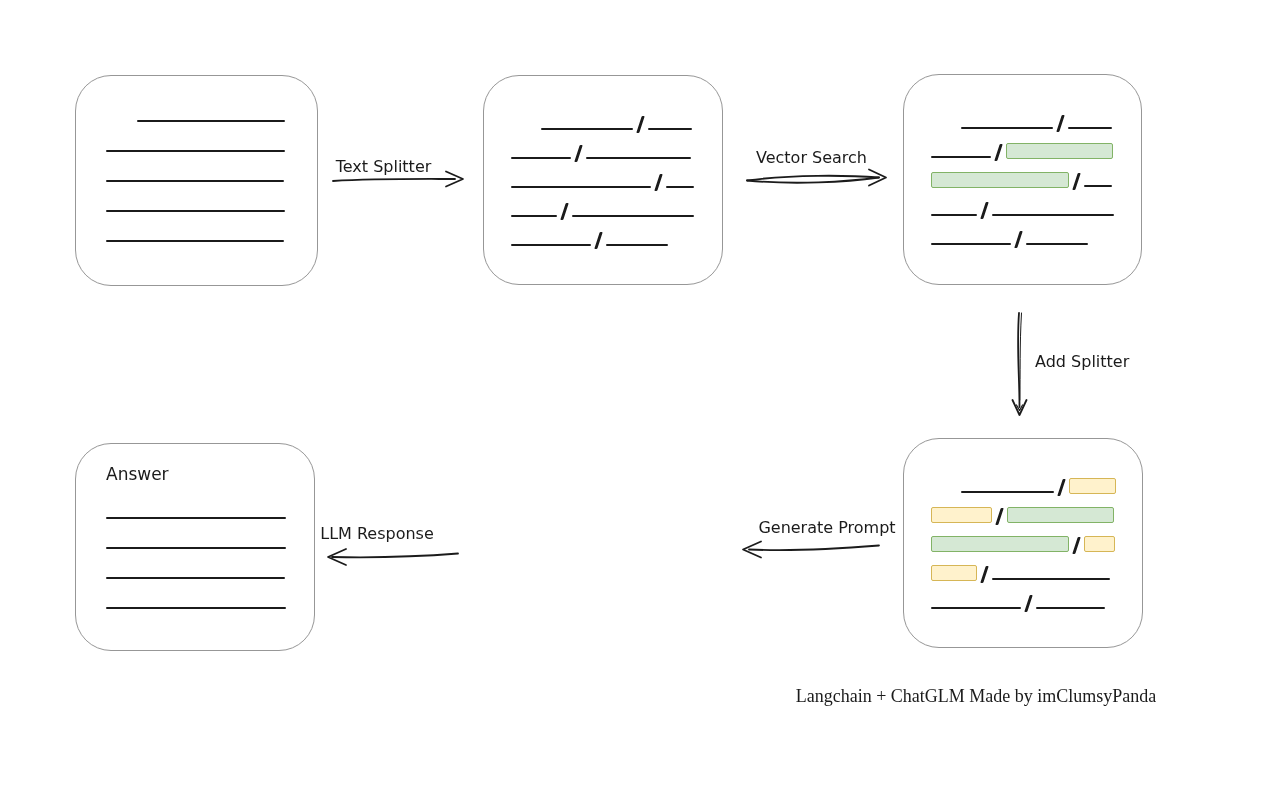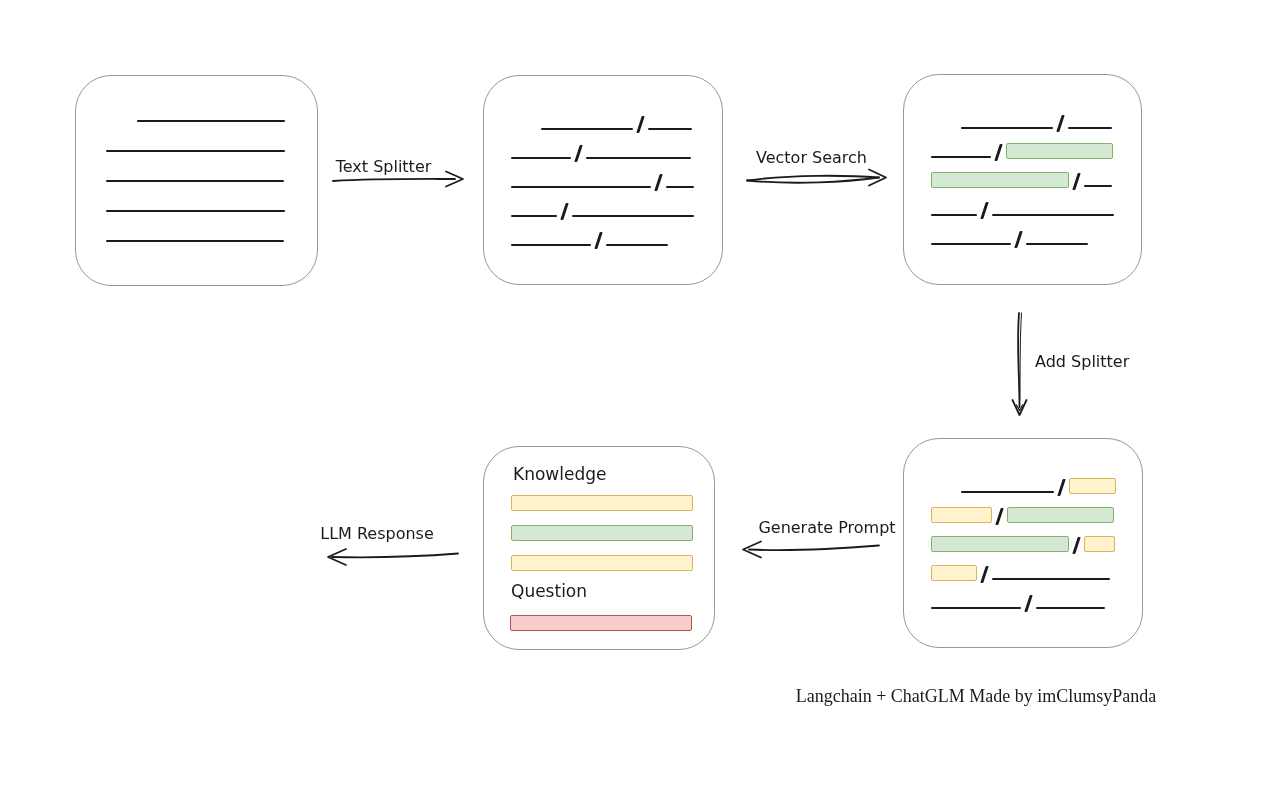--- a/index.html
+++ b/index.html
@@ -194,31 +194,30 @@
           <div class="seg-line" style="width: 118px;"></div>
         </div>
         <div class="seg-row">
           <div class="seg-line" style="width: 90px;"></div>
           <div class="seg-slash"></div>
           <div class="seg-line" style="width: 69px;"></div>
         </div>
       </div>
   </div>
 
-  <div class="box" id="box-prompt">
-    <div class="k-label">Knowledge</div>
-    <div class="k-bars">
-        <div class="prompt-bar yellow"></div>
-        <div class="prompt-bar green"></div>
-        <div class="prompt-bar yellow"></div>
-      </div>
-    <div class="q-label">Question</div>
-    <div class="q-bar prompt-bar red" id="question-bar"></div>
-  </div>
-
+
+  <div class="box" id="box-answer">
+    <div class="a-label">Answer</div>
+    <div class="a-lines">
+        <div class="doc-line" style="width: 180px; margin-left: 0px;"></div>
+        <div class="doc-line" style="width: 180px; margin-left: 0px;"></div>
+        <div class="doc-line" style="width: 179px; margin-left: 0px;"></div>
+        <div class="doc-line" style="width: 180px; margin-left: 0px;"></div>
+      </div>
+  </div>
 
   <div class="arrow-label" id="lbl-text-splitter">Text Splitter</div>
   <div class="arrow-label" id="lbl-vector-search">Vector Search</div>
   <div class="arrow-label" id="lbl-add-context">Add Splitter</div>
   <div class="arrow-label" id="lbl-generate-prompt">Generate Prompt</div>
   <div class="arrow-label" id="lbl-llm-response">LLM Response</div>
 
   <div class="caption">Langchain + ChatGLM Made by imClumsyPanda</div>
 </div>
 

